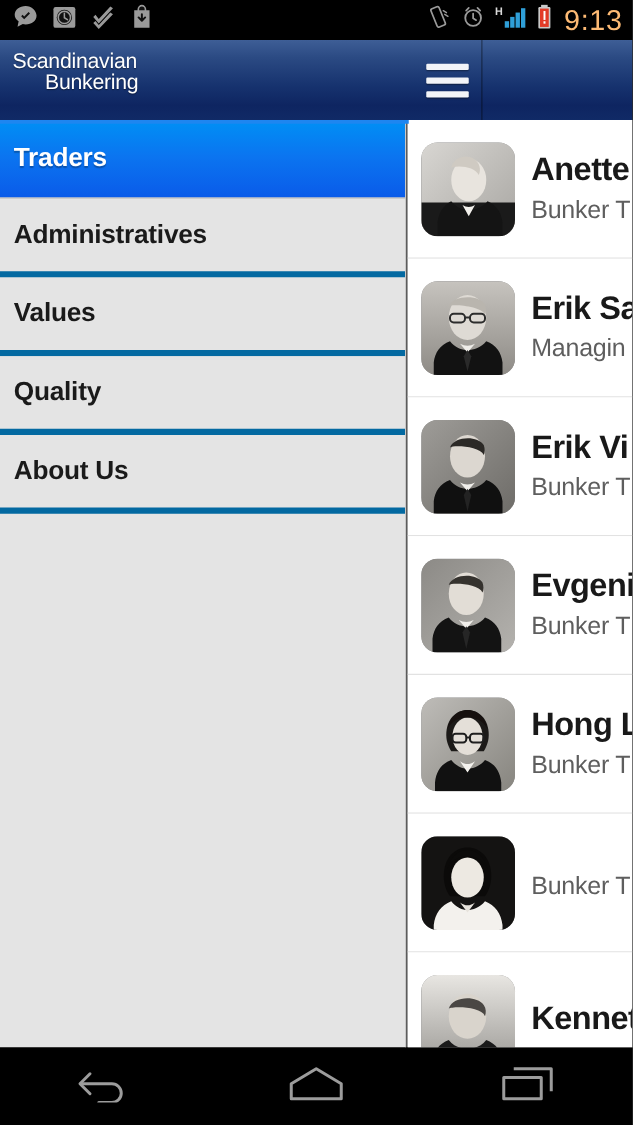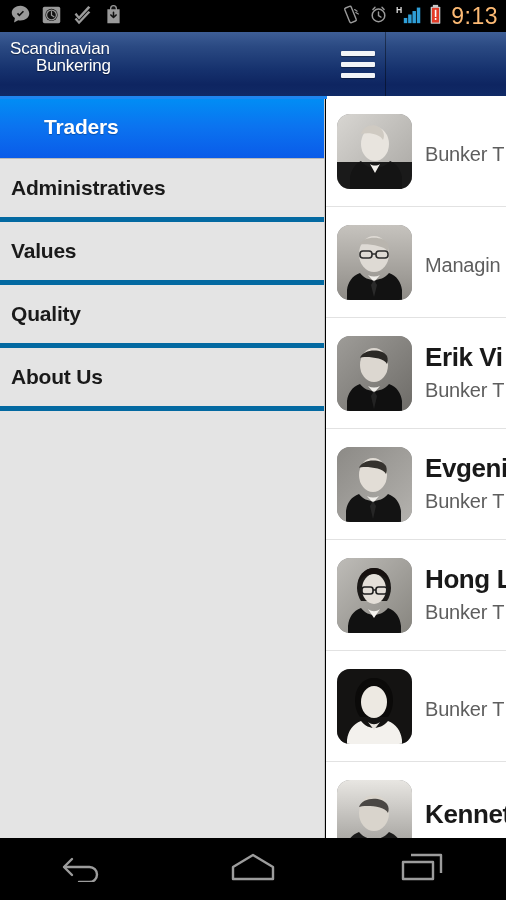--- a/index.html
+++ b/index.html
@@ -73,21 +73,21 @@
     background:#E4E4E4;
   }
   .nav-item .label {
     font-size:21px; font-weight:bold; color:#1A1A1A; letter-spacing:-0.2px;
   }
   .nav-item.active {
     background:linear-gradient(to bottom,#0090F5 0%,#0B74F0 48%,#0A5BE9 100%);
     border-bottom:1px solid #B9B9B9;
   }
   .nav-item.active .label {
-    color:#FFFFFF; text-shadow:0 1px 1px rgba(0,0,0,0.28);margin-left:33px;
+    color:#FFFFFF; text-shadow:0 1px 1px rgba(0,0,0,0.28);
   }
 
   
   .list {
     position:absolute; left:326px; top:0; width:180px; height:742px;
     background:#FFFFFF; overflow:hidden;
   }
   .row {
     position:relative; height:111px; display:flex; align-items:center;
     padding:0 0 0 11px; background:#FFFFFF;
@@ -241,20 +241,21 @@
               </defs>
             <rect width="75" height="75" fill="url(#bgA)"></rect>
             <path d="M0 48h75v27H0z" fill="#1A1A1A"></path>
             <ellipse cx="38" cy="30" rx="14" ry="17" fill="#E8E4DE"></ellipse>
             <path d="M24 20c2-8 12-11 18-7 5 3 6 9 4 13-3-6-14-8-22-6z" fill="#CFCAC2"></path>
             <path d="M24 47c4 5 9 7 14 7s11-2 15-7c7 3 11 9 12 17v11H13V64c1-8 5-14 11-17z" fill="#141414"></path>
             <path d="M33 50l5 9 5-9c-3 2-7 2-10 0z" fill="#F2F0EC"></path>
           </svg>
         </div>
         <div class="row-text">
+          <div class="row-name">Anette</div>
           <div class="row-role">Bunker T</div>
         </div>
       </div>
 
       <div class="row">
         <div class="avatar">
           <svg viewBox="0 0 75 75">
               <defs>
                 <linearGradient id="bgB" x1="0" y1="0" x2="0" y2="1">
                   <stop offset="0" stop-color="#C6C3BE"></stop>
@@ -266,20 +267,21 @@
             <path d="M22 20c3-9 25-10 29-1 1 3 1 6 0 8-2-7-26-9-29-7z" fill="#B9B5AE"></path>
             <rect x="23" y="26" width="12" height="7" rx="3" fill="none" stroke="#2C2C2C" stroke-width="1.6"></rect>
             <rect x="39" y="26" width="12" height="7" rx="3" fill="none" stroke="#2C2C2C" stroke-width="1.6"></rect>
             <path d="M35 29h4" stroke="#2C2C2C" stroke-width="1.6"></path>
             <path d="M23 48c4 5 9 7 14 7s11-2 15-7c8 3 12 9 13 17v10H10V65c1-8 5-14 13-17z" fill="#121212"></path>
             <path d="M31 50l6 7 6-7c-4 2-8 2-12 0z" fill="#EFEDE9"></path>
             <path d="M37 55l-3 5 3 12 3-12-3-5z" fill="#2A2A2A"></path>
           </svg>
         </div>
         <div class="row-text">
+          <div class="row-name">Erik Sa</div>
           <div class="row-role">Managin</div>
         </div>
       </div>
 
       <div class="row">
         <div class="avatar">
           <svg viewBox="0 0 75 75">
               <defs>
                 <linearGradient id="bgC" x1="0" y1="0" x2="1" y2="1">
                   <stop offset="0" stop-color="#9E9C98"></stop>

